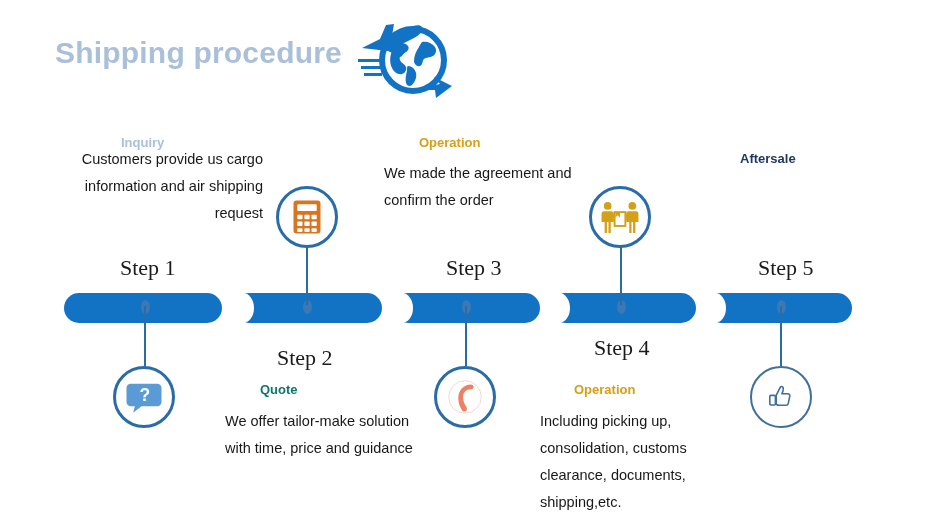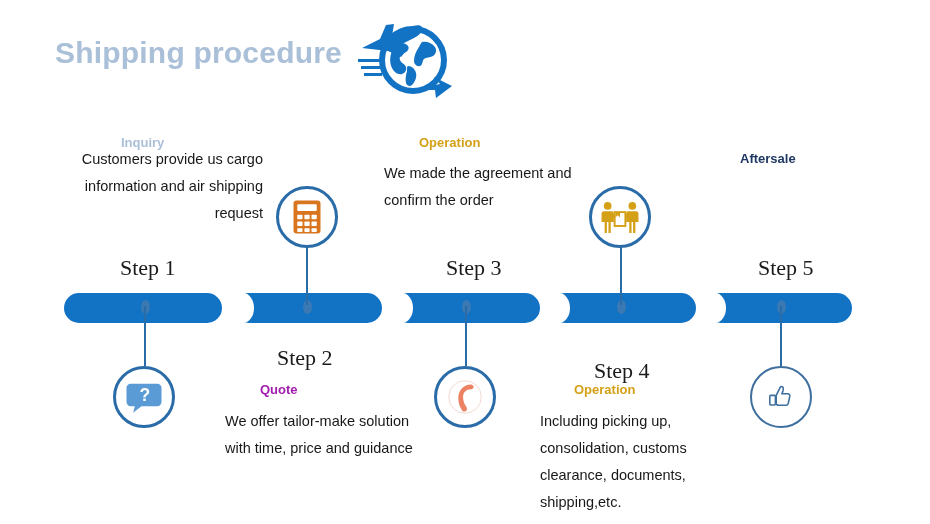--- a/index.html
+++ b/index.html
@@ -184,21 +184,21 @@
         <rect x="16.5" y="30" width="7" height="6" rx="1"></rect>
         <rect x="26" y="30" width="7" height="6" rx="1"></rect>
         <rect x="7" y="39" width="7" height="5" rx="1"></rect>
         <rect x="16.5" y="39" width="7" height="5" rx="1"></rect>
         <rect x="26" y="39" width="7" height="5" rx="1"></rect>
       </g>
     </svg>
   </div>
 
   <div class="step-label" style="left:277px; top:345px;">Step 2</div>
-  <div class="cat-label" style="left:260px; top:382px; color:#a21caf;">Quote</div>
+  <div class="cat-label" style="left:260px; top:382px; color:#0f766e;">Quote</div>
   <div class="desc" style="left:225px; top:408px; width:190px;">We offer tailor-make solution with time, price and guidance</div>
 
   <div class="cat-label" style="left:419px; top:135px; color:#d4a017;">Operation</div>
   <div class="desc" style="left:384px; top:160px; width:205px;">We made the agreement and confirm the order</div>
   <div class="step-label" style="left:438px; top:255px;margin-left:8px;">Step 3</div>
 
   <div class="stem" style="left:465px; top:306px; height:60px;"></div>
   <div class="icon-circle" style="left:434px; top:366px; width:62px; height:62px;">
     <svg viewBox="0 0 48 48" width="46" height="46">
       <circle cx="24" cy="24" r="17" fill="none" stroke="#f0d8cf" stroke-width="1"></circle>
@@ -221,21 +221,21 @@
 
         <rect x="15" y="20" width="7" height="4" rx="1.5"></rect>
         <rect x="30" y="20" width="7" height="4" rx="1.5"></rect>
       </g>
 
       <rect x="19" y="17" width="14" height="18" fill="#ffffff" stroke="#d4a017" stroke-width="2.5"></rect>
       <path d="M26 17 v7 l-3 -3 l-3 3 v-7" fill="#d4a017"></path>
     </svg>
   </div>
 
-  <div class="step-label" style="left:594px; top:358px;">Step 4</div>
+  <div class="step-label" style="left:594px; top:335px;">Step 4</div>
   <div class="cat-label" style="left:574px; top:382px; color:#d4a017;">Operation</div>
   <div class="desc" style="left:540px; top:408px; width:200px;">Including picking up, consolidation, customs clearance, documents, shipping,etc.</div>
 
   <div class="cat-label" style="left:740px; top:135px; color:#1f3864;margin-top:16px;">Aftersale</div>
   <div class="step-label" style="left:758px; top:255px;">Step 5</div>
 
   <div class="stem" style="left:780px; top:306px; height:60px;"></div>
   <div class="icon-circle" style="left:750px; top:366px; width:62px; height:62px; border-width:2px; border-color:#3e6f9e;">
     <svg viewBox="0 0 40 40" width="32" height="32">
       <g fill="none" stroke="#3e6f9e" stroke-width="2" stroke-linejoin="round" stroke-linecap="round">

